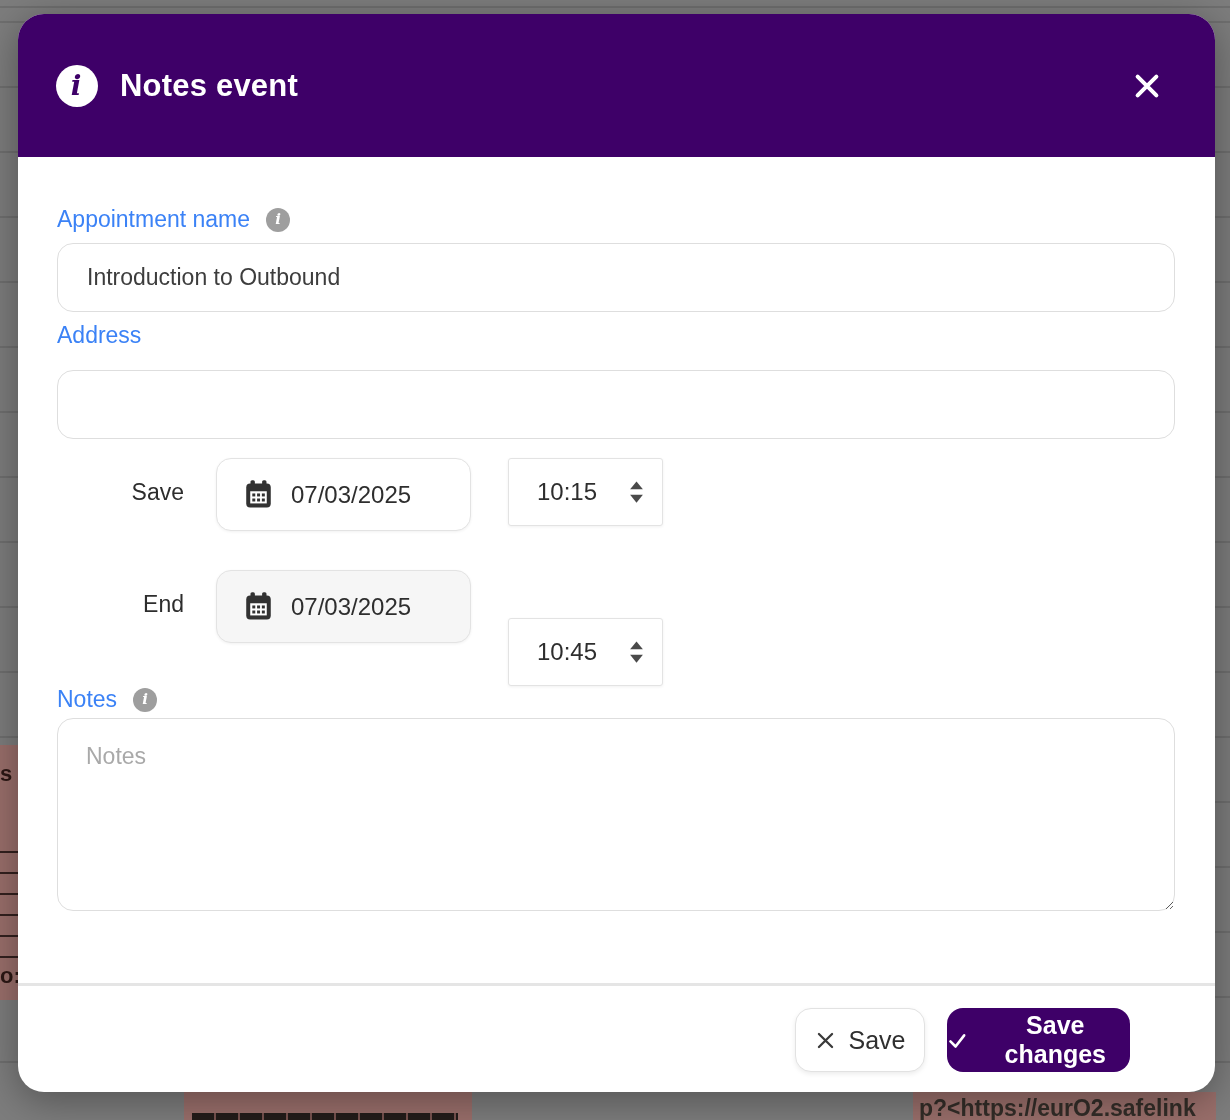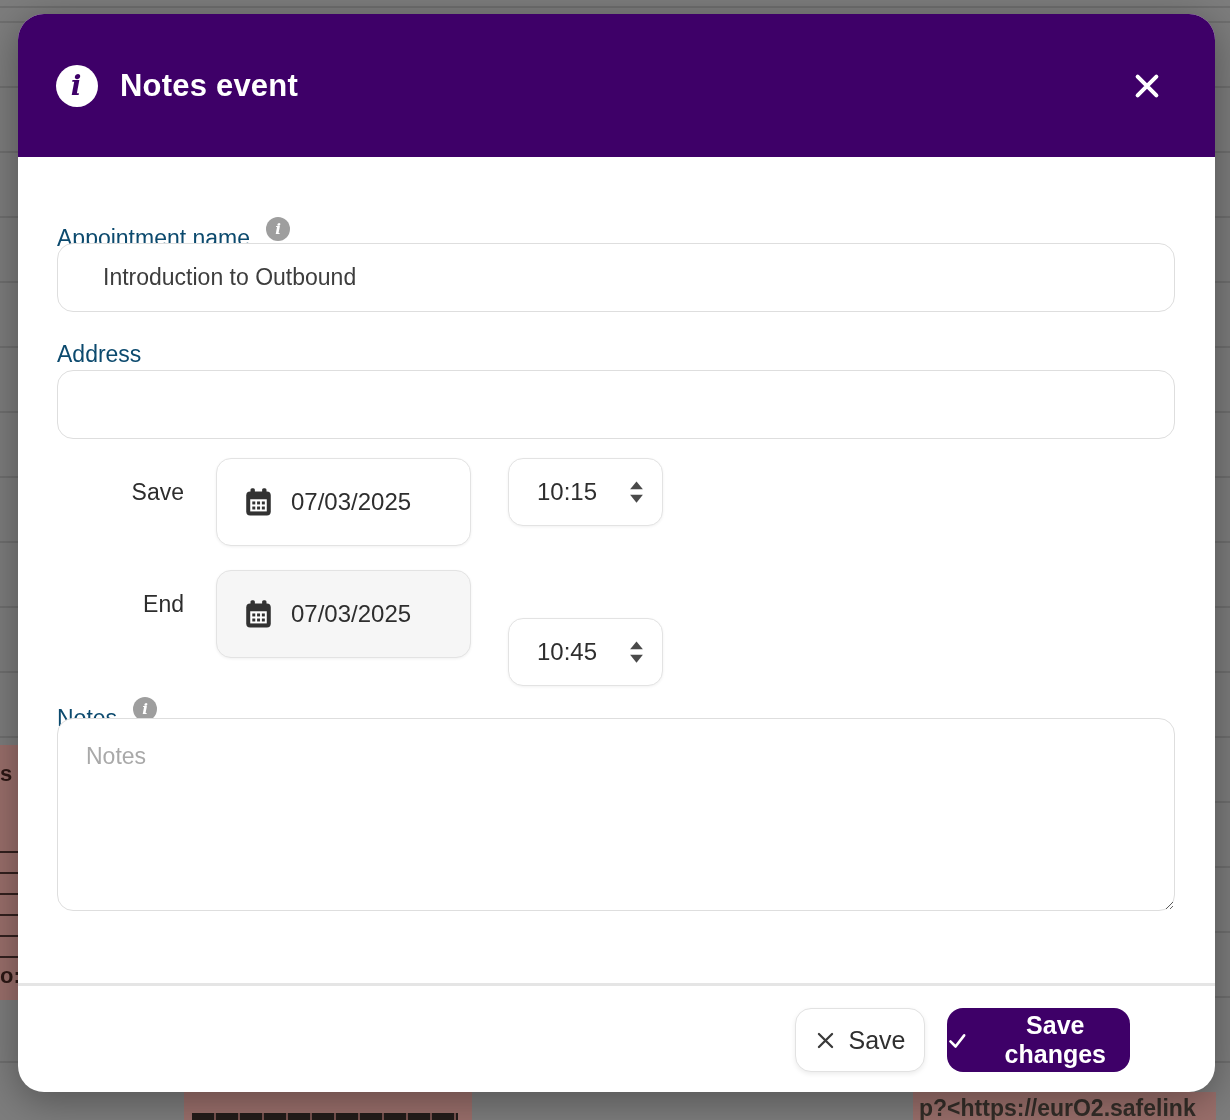--- a/index.html
+++ b/index.html
@@ -66,61 +66,61 @@
   }
   .modal-title {
     margin-left:22px; color:#ffffff; font-size:31px; font-weight:bold; letter-spacing:0.2px;
   }
   .header-x {
     margin-left:auto; background:none; border:none; cursor:pointer;
     width:40px; height:40px; display:flex; align-items:center; justify-content:center;
   }
 
   
-  .lbl { font-size:23px; color:#0c4a6e;margin-top:19px; }
+  .lbl { font-size:23px; color:#3b82f6; }
   .label-row { position:absolute; display:flex; align-items:center; gap:16px; }
   .info-dot {
     width:24px; height:24px; border-radius:50%; background:#9e9e9e;
     display:flex; align-items:center; justify-content:center; cursor:pointer;
   }
   .info-dot .i {
     font-family:"DejaVu Serif", serif; font-style:italic; font-weight:bold;
     font-size:15px; color:#ffffff; line-height:1;
   }
   .row-appt-label { left:39px; top:192px; }
   .txt {
     position:absolute; left:39px; width:1118px; height:69px;
     border:1.5px solid #dedede; border-radius:16px; background:#fff;
-    padding:0 45px; font-size:23px; color:#3d3d3d;
+    padding:0 29px; font-size:23px; color:#3d3d3d;
     font-family:"Liberation Sans", sans-serif; outline:none;
   }
   .input-appt { top:229px; }
   .addr-label { position:absolute; left:39px; top:308px; }
   .input-addr { top:356px; }
 
   .row-label {
     position:absolute; left:39px; width:127px; height:68px;
     line-height:68px; text-align:right; font-size:23px; color:#2d2d2d;
   }
   .start-label { top:444px; }
   .end-label { top:556px;text-align:right; }
 
   .date-btn {
-    position:absolute; left:198px; width:255px; height:88px;
+    position:absolute; left:198px; width:255px; height:73px;
     border:1.5px solid #e3e3e3; border-radius:15px; background:#ffffff;
     display:flex; align-items:center; padding-left:26px; gap:17px;
     font-family:"Liberation Sans", sans-serif; font-size:24px; font-weight:500; color:#2e2e2e;
     box-shadow:0 1px 3px rgba(0,0,0,0.06); cursor:pointer;
   }
   .date-start { top:444px; }
   .date-end { top:556px; background:#f6f6f6; }
 
   .time-field {
     position:absolute; left:490px; width:155px; height:68px;
-    border:1.5px solid #e3e3e3; border-radius:15px; background:#ffffff;
+    border:1.5px solid #e3e3e3; border-radius:3px; background:#ffffff;
     display:flex; align-items:center; justify-content:space-between;
     padding:0 17px 0 28px; font-size:24px; color:#2e2e2e;
     box-shadow:0 1px 3px rgba(0,0,0,0.06); cursor:pointer;
   }
   .time-start { top:444px; }
   .time-end { top:556px;margin-top:48px; }
 
   .row-notes-label { left:39px; top:672px; }
   .notes {
     position:absolute; left:39px; top:704px; width:1118px; height:193px;

